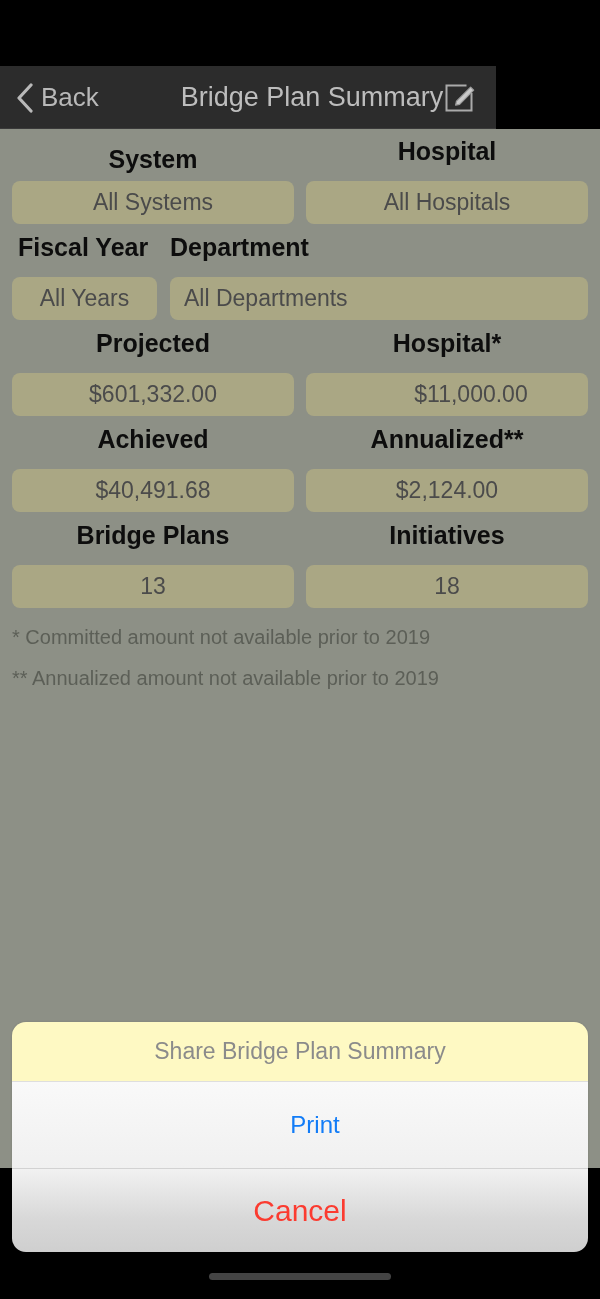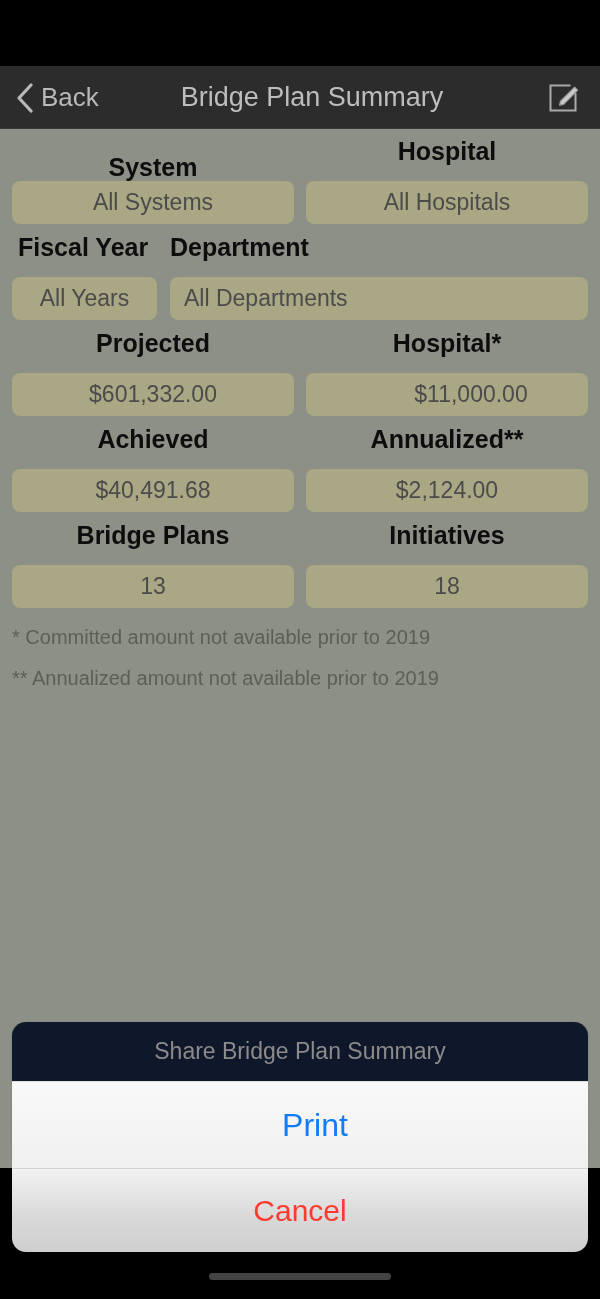--- a/index.html
+++ b/index.html
@@ -71,21 +71,21 @@
     height: 100%;
     width: 100%;
     background: #ffffff;
     border-radius: 2px;
   }
 
   
   #nav-bar {
     position: absolute;
     left: 0; top: 66px;
-    width: 600px; height: 63px;
+    width: 496px; height: 63px;
     background: #2c2c2c;
     border-bottom: 1px solid #3a3a3a;
     z-index: 5;
     text-align: center;
   }
   #back-button {
     position: absolute;
     left: 16px; top: 0;
     height: 63px;
     display: flex;
@@ -178,38 +178,38 @@
     position: absolute;
     left: 12px;
     top: 1022px;
     width: 576px;
     border-radius: 14px;
     overflow: hidden;
     z-index: 10;
     box-shadow: 0 0 2px rgba(0,0,0,.15);
   }
   #sheet-main {
-    background: #0f172a;
+    background: #fef9c3;
   }
   #sheet-title {
     height: 60px;
     display: flex;
     align-items: center;
     justify-content: center;
     color: #8b8b8b;
     font-size: 23px;
     border-bottom: 1px solid #dedede;
   }
   #print-button {
     height: 86px;
     display: flex;
     align-items: center;
     justify-content: center;
     color: #127cf7;
-    font-size: 32px;
+    font-size: 24px;
     cursor: pointer;
     background: linear-gradient(#f9f9f9, #f0f0f0);
     padding-left: 30px;
   }
   #cancel-button {
     height: 84px;
     display: flex;
     align-items: center;
     justify-content: center;
     color: #fb3b30;
@@ -251,21 +251,21 @@
       <svg width="34" height="34" viewBox="0 0 34 34">
         <path d="M24.5 4.5H4.5v25h25V12" fill="none" stroke="#aaaaaa" stroke-width="2"></path>
         <path d="M14.5 20.2 28.6 6.1l3.1 3.1L17.6 23.3l-4 .9z" fill="#c9c9c9" stroke="#9a9a9a" stroke-width="1.2" stroke-linejoin="round"></path>
       </svg>
     </div>
   </div>
 
   <div id="content">
 
     <div class="row" style="top:8px;">
-      <div class="label lbl-center-l" style="top:16px;">System</div>
+      <div class="label lbl-center-l" style="top:8px;">System</div>
       <div class="label lbl-center-r" style="top:0;">Hospital</div>
       <div class="field col-l" style="top:44px;">All Systems</div>
       <div class="field col-r" style="top:44px;">All Hospitals</div>
     </div>
 
     <div class="row" style="top:104px;">
       <div class="label" style="top:0; left:18px;">Fiscal Year</div>
       <div class="label" style="top:0; left:170px;">Department</div>
       <div class="field col-yr" style="top:44px;">All Years</div>
       <div class="field col-dp left-text" style="top:44px;">All Departments</div>

